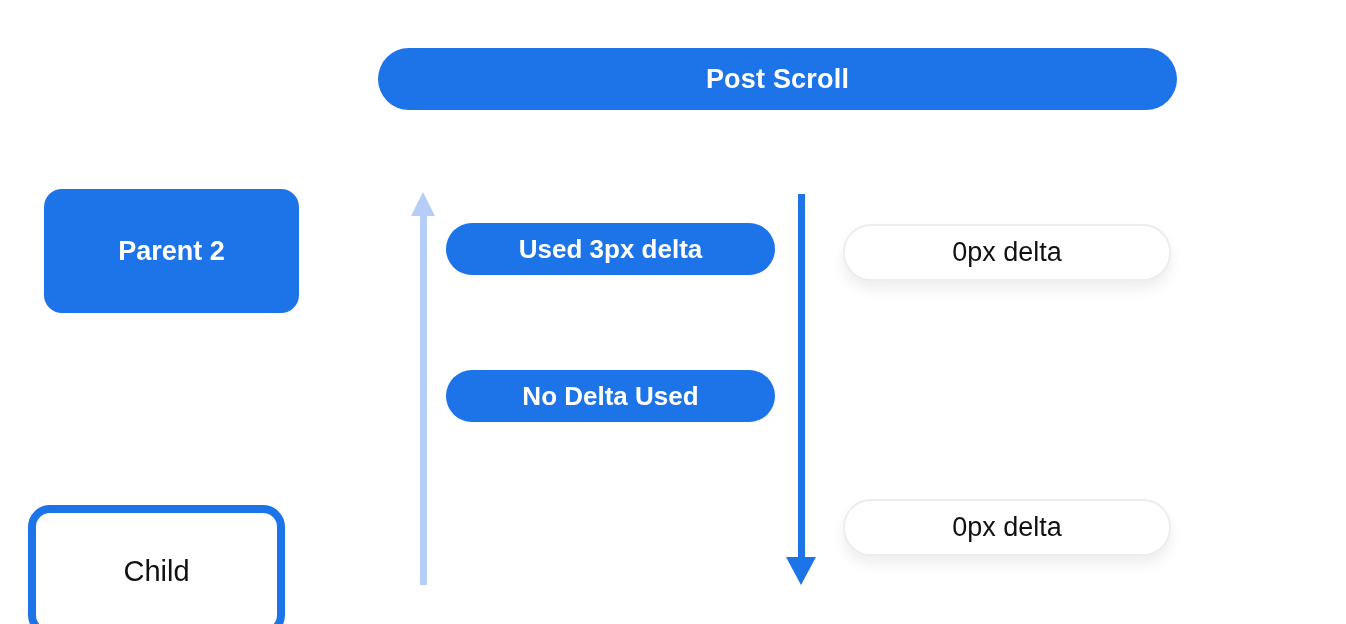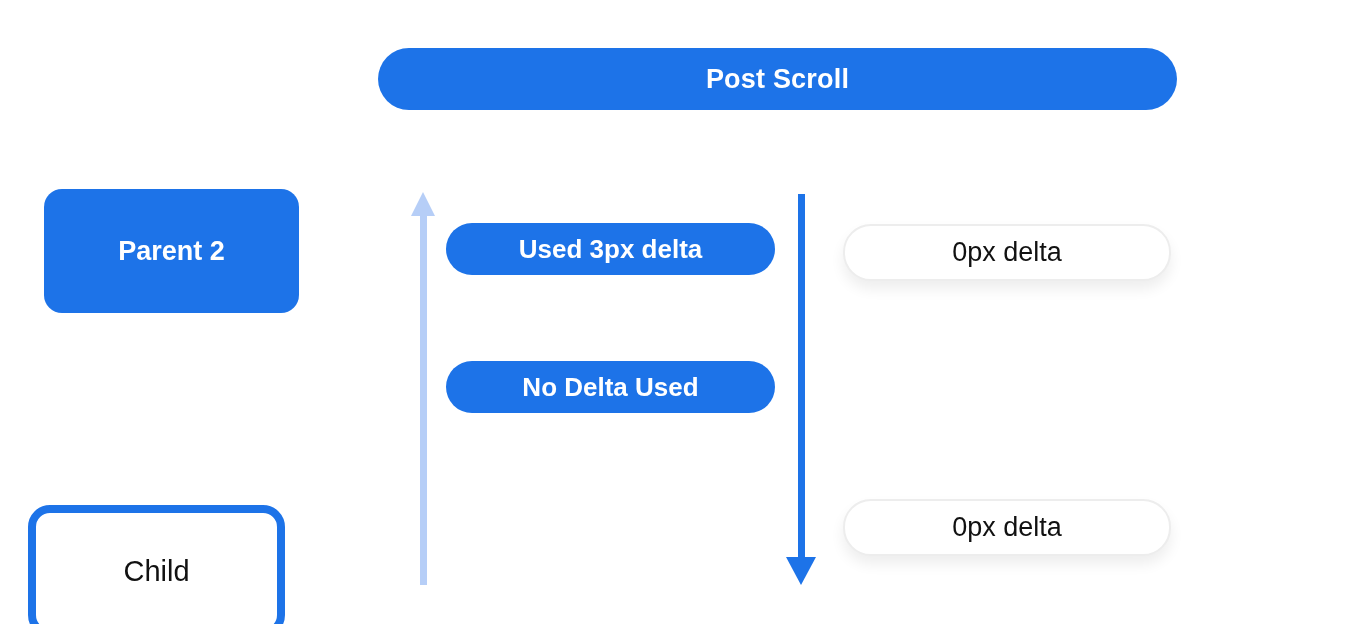--- a/index.html
+++ b/index.html
@@ -57,21 +57,21 @@
     font-size:29px;
     margin-top:44px;
   }
   
   .mid-pill{
     left:446px; width:329px; height:52px;
     border-radius:29px;
     font-size:26px;
   }
   .mid-pill-0{ top:223px; }
-  .mid-pill-1{ top:361px; }
+  .mid-pill-1{ top:370px; }
   
   .result-pill{
     left:843px; width:328px; height:57px;
     background:var(--background);
     border:2px solid var(--pill-border);
     border-radius:28px;
     color:var(--text-dark);
     font-weight:400;
     font-size:27px;
     box-shadow:0 8px 14px rgba(0,0,0,0.07);

